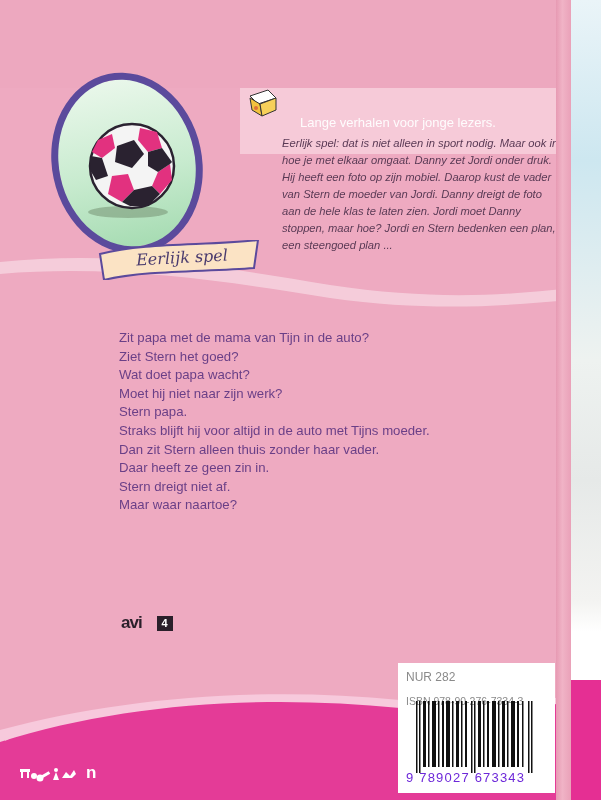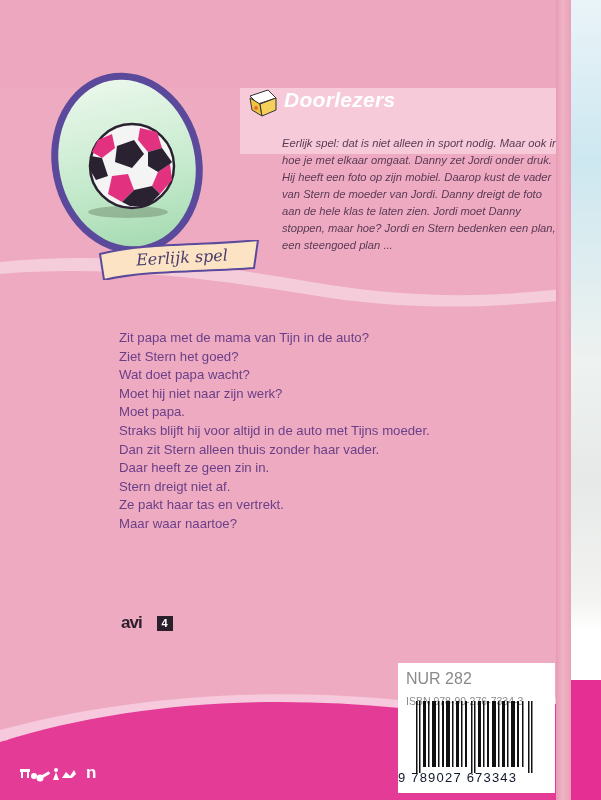--- a/index.html
+++ b/index.html
@@ -18,24 +18,24 @@
   .book-icon{position:absolute;left:246px;top:86px;}
   .series-title{position:absolute;left:284px;top:88px;font-size:21px;font-weight:bold;font-style:italic;color:#fff;letter-spacing:0.3px;}
   .series-sub{position:absolute;left:300px;top:115px;font-size:13px;color:#fff;opacity:0.95;}
   .blurb{position:absolute;left:282px;top:135px;width:280px;font-size:11.2px;line-height:17px;font-style:italic;color:#5a3a55;}
   .lines{position:absolute;left:119px;top:329px;font-size:13.2px;line-height:18.6px;color:#6a3f87;}
   .line{white-space:nowrap;}
   .avi{position:absolute;left:121px;top:613px;display:flex;align-items:center;gap:15px;}
   .avi-text{font-weight:bold;font-size:17px;color:#2a1f2a;letter-spacing:-1px;}
   .avi-level{display:inline-block;width:14px;height:13px;background:#2a1f2a;color:#fff;font-size:11px;font-weight:bold;text-align:center;line-height:13px;border:1px solid #2a1f2a;}
   .barcode-box{position:absolute;left:398px;top:663px;width:157px;height:130px;background:#fff;}
-  .nur{position:absolute;left:8px;top:7px;font-size:16px;color:#8a8a8a;}
+  .nur{position:absolute;left:8px;top:7px;font-size:12px;color:#8a8a8a;}
   .isbn{position:absolute;left:8px;top:20px;font-size:10.5px;color:#8a8a8a;margin-top:12px;}
   .bars{position:absolute;left:18px;top:38px;width:118px;height:72px;}
-  .ean{position:absolute;left:0;top:107px;font-size:13px;color:#0f172a;letter-spacing:1.2px;white-space:nowrap;text-align:center;}
+  .ean{position:absolute;left:8px;top:107px;font-size:13px;color:#6d28d9;letter-spacing:1.2px;white-space:nowrap;text-align:center;}
   .publisher{position:absolute;left:20px;top:763px;display:flex;align-items:center;gap:2px;color:#fff;}
   .publisher-n{font-weight:bold;font-size:17px;color:#fff;margin-left:2px;}
 </style>
 </head>
 <body>
 
 <div class="cover">
   <div class="top-band"></div>
   <div class="banner"></div>
 
@@ -64,35 +64,34 @@
     <path d="M4 14 C 50 2, 110 6, 162 0 L 158 28 C 110 32, 50 30, 8 40 Z" fill="#fbe3c4" stroke="#5b4a9c" stroke-width="2"></path>
   </svg>
   <div class="ribbon-text">Eerlijk spel</div>
 
   <svg class="book-icon" width="34" height="32" viewBox="0 0 34 32">
     <polygon points="4,10 22,4 30,12 12,18" fill="#fff" stroke="#333" stroke-width="1"></polygon>
     <polygon points="4,12 14,18 16,30 6,24" fill="#f3c23e" stroke="#333" stroke-width="1"></polygon>
     <polygon points="14,18 30,12 30,24 16,30" fill="#f6d05a" stroke="#333" stroke-width="1"></polygon>
     <circle cx="10" cy="22" r="2" fill="#e0703a"></circle>
   </svg>
-  <div class="series-title">Doorlezers</div>
+  <div class="series-sub">Lange verhalen voor jonge lezers.</div>
 
   <div class="blurb">Eerlijk spel: dat is niet alleen in sport nodig. Maar ook in hoe je met elkaar omgaat. Danny zet Jordi onder druk. Hij heeft een foto op zijn mobiel. Daarop kust de vader van Stern de moeder van Jordi. Danny dreigt de foto aan de hele klas te laten zien. Jordi moet Danny stoppen, maar hoe? Jordi en Stern bedenken een plan, een steengoed plan ...</div>
 
   <div class="lines">
     <div class="line">Zit papa met de mama van Tijn in de auto?</div>
     <div class="line">Ziet Stern het goed?</div>
     <div class="line">Wat doet papa wacht?</div>
     <div class="line">Moet hij niet naar zijn werk?</div>
-    <div class="line">Moet papa.</div>
+    <div class="line">Stern papa.</div>
     <div class="line">Straks blijft hij voor altijd in de auto met Tijns moeder.</div>
     <div class="line">Dan zit Stern alleen thuis zonder haar vader.</div>
     <div class="line">Daar heeft ze geen zin in.</div>
     <div class="line">Stern dreigt niet af.</div>
-    <div class="line">Ze pakt haar tas en vertrekt.</div>
     <div class="line">Maar waar naartoe?</div>
   </div>
 
   <div class="avi">
     <span class="avi-text">avi</span>
     <span class="avi-level">4</span>
   </div>
 
   <div class="barcode-box">
     <div class="nur">NUR 282</div>

